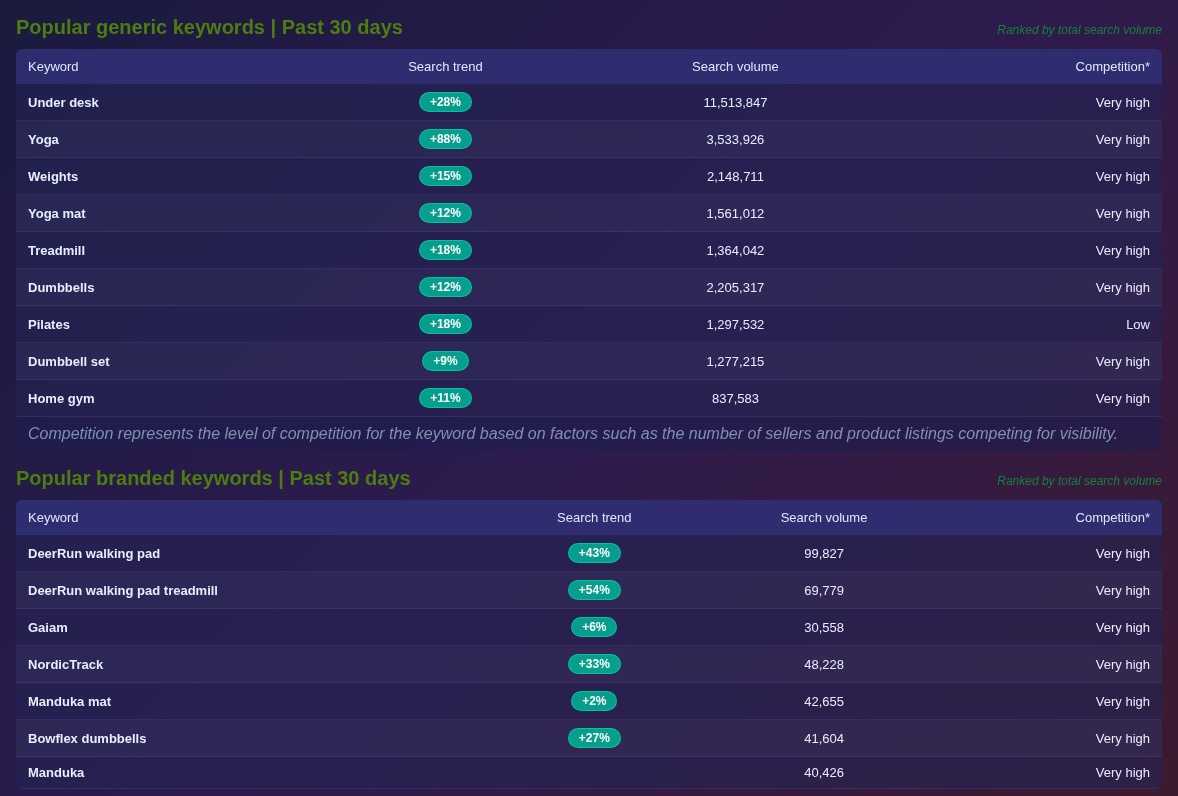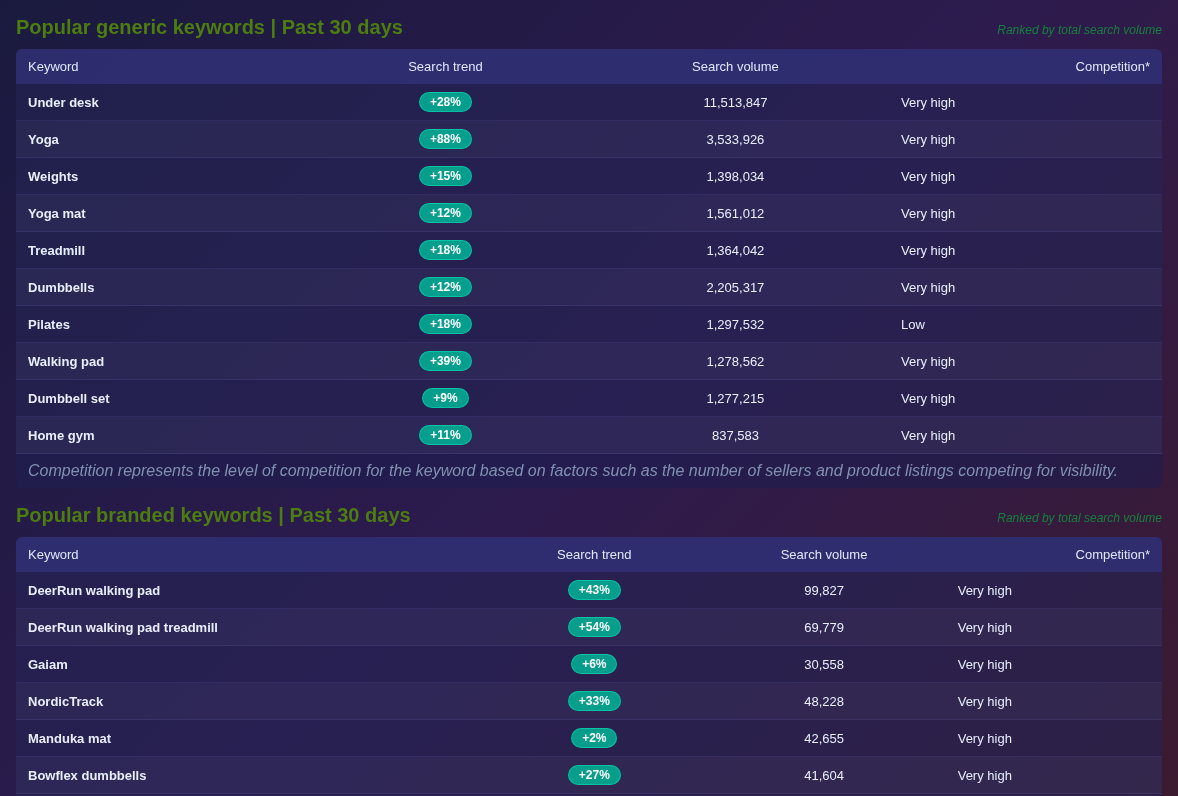--- a/index.html
+++ b/index.html
@@ -69,21 +69,21 @@
 
     tbody td {
       padding: 8px 12px;
       font-size: 13px;
       color: #d0d8f0;
     }
 
     tbody td:nth-child(1) { font-weight: bold; color: #e8eeff; }
     tbody td:nth-child(2) { text-align: center; }
     tbody td:nth-child(3) { text-align: center; color: #e8eeff; }
-    tbody td:nth-child(4) { text-align: left; }
+    tbody td:nth-child(4) { text-align: right; }
 
     .badge {
       display: inline-block;
       padding: 2px 10px;
       border-radius: 12px;
       font-size: 12px;
       font-weight: bold;
     }
 
     .badge-green {
@@ -141,21 +141,21 @@
         <span class="badge badge-green">+88%</span>
       </td>
       <td>3,533,926</td>
       <td class="competition-high">Very high</td>
     </tr>
           <tr>
       <td>Weights</td>
       <td>
         <span class="badge badge-green">+15%</span>
       </td>
-      <td>1,398,034</td>
+      <td>2,148,711</td>
       <td class="competition-high">Very high</td>
     </tr>
           <tr>
       <td>Yoga mat</td>
       <td>
         <span class="badge badge-green">+12%</span>
       </td>
       <td>1,561,012</td>
       <td class="competition-high">Very high</td>
     </tr>
@@ -175,28 +175,20 @@
       <td>2,205,317</td>
       <td class="competition-high">Very high</td>
     </tr>
           <tr>
       <td>Pilates</td>
       <td>
         <span class="badge badge-green">+18%</span>
       </td>
       <td>1,297,532</td>
       <td class="competition-high">Low</td>
-    </tr>
-          <tr>
-      <td>Walking pad</td>
-      <td>
-        <span class="badge badge-green">+39%</span>
-      </td>
-      <td>1,278,562</td>
-      <td class="competition-high">Very high</td>
     </tr>
           <tr>
       <td>Dumbbell set</td>
       <td>
         <span class="badge badge-green">+9%</span>
       </td>
       <td>1,277,215</td>
       <td class="competition-high">Very high</td>
     </tr>
           <tr>

